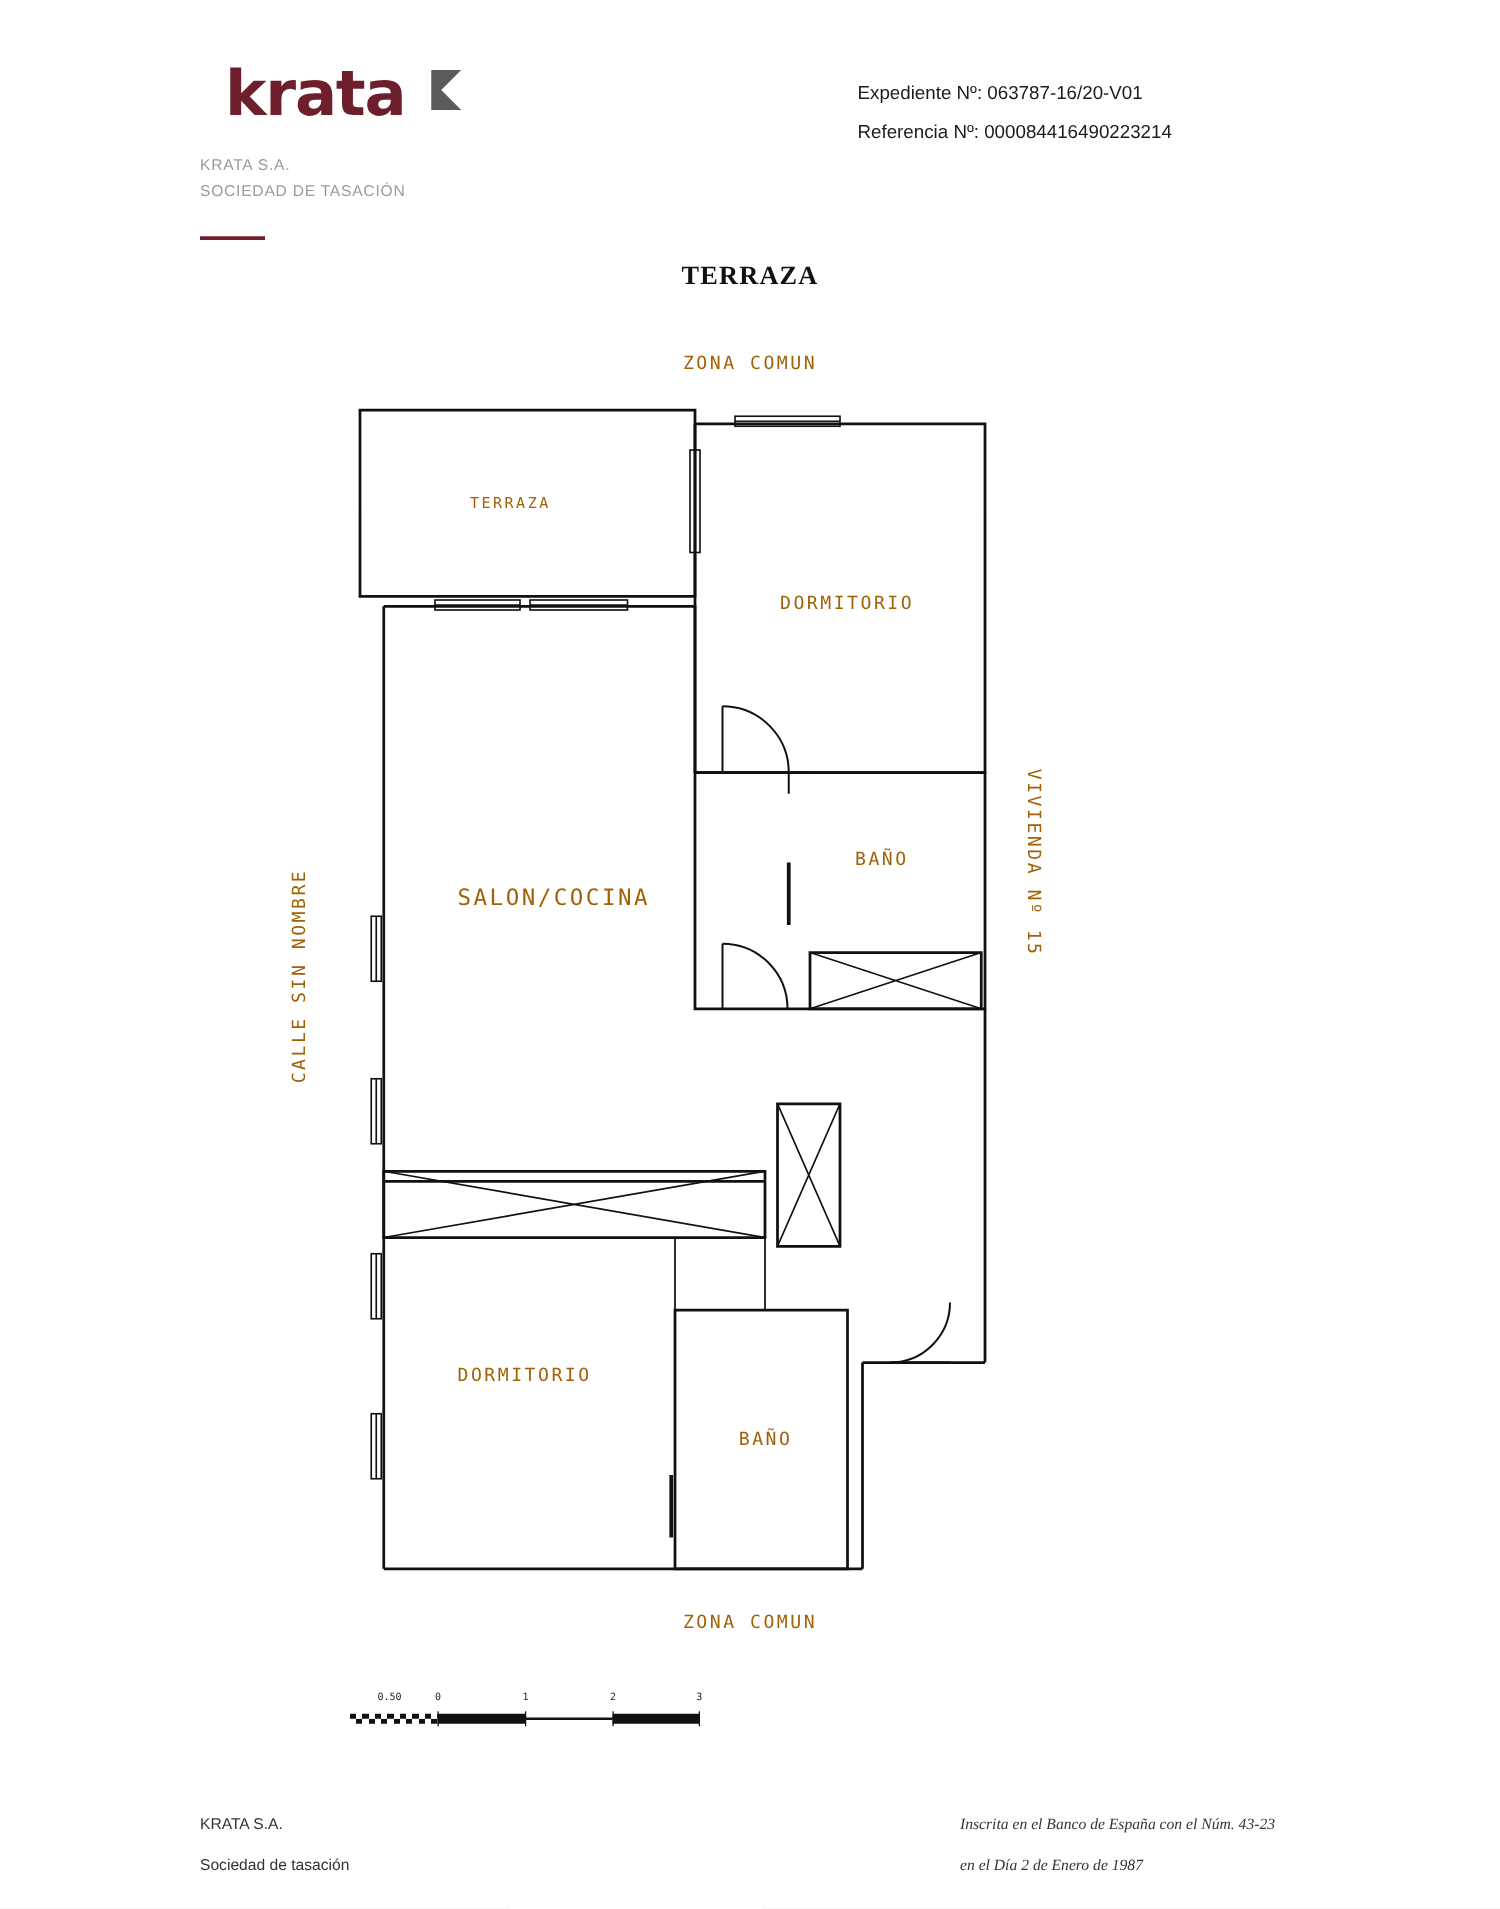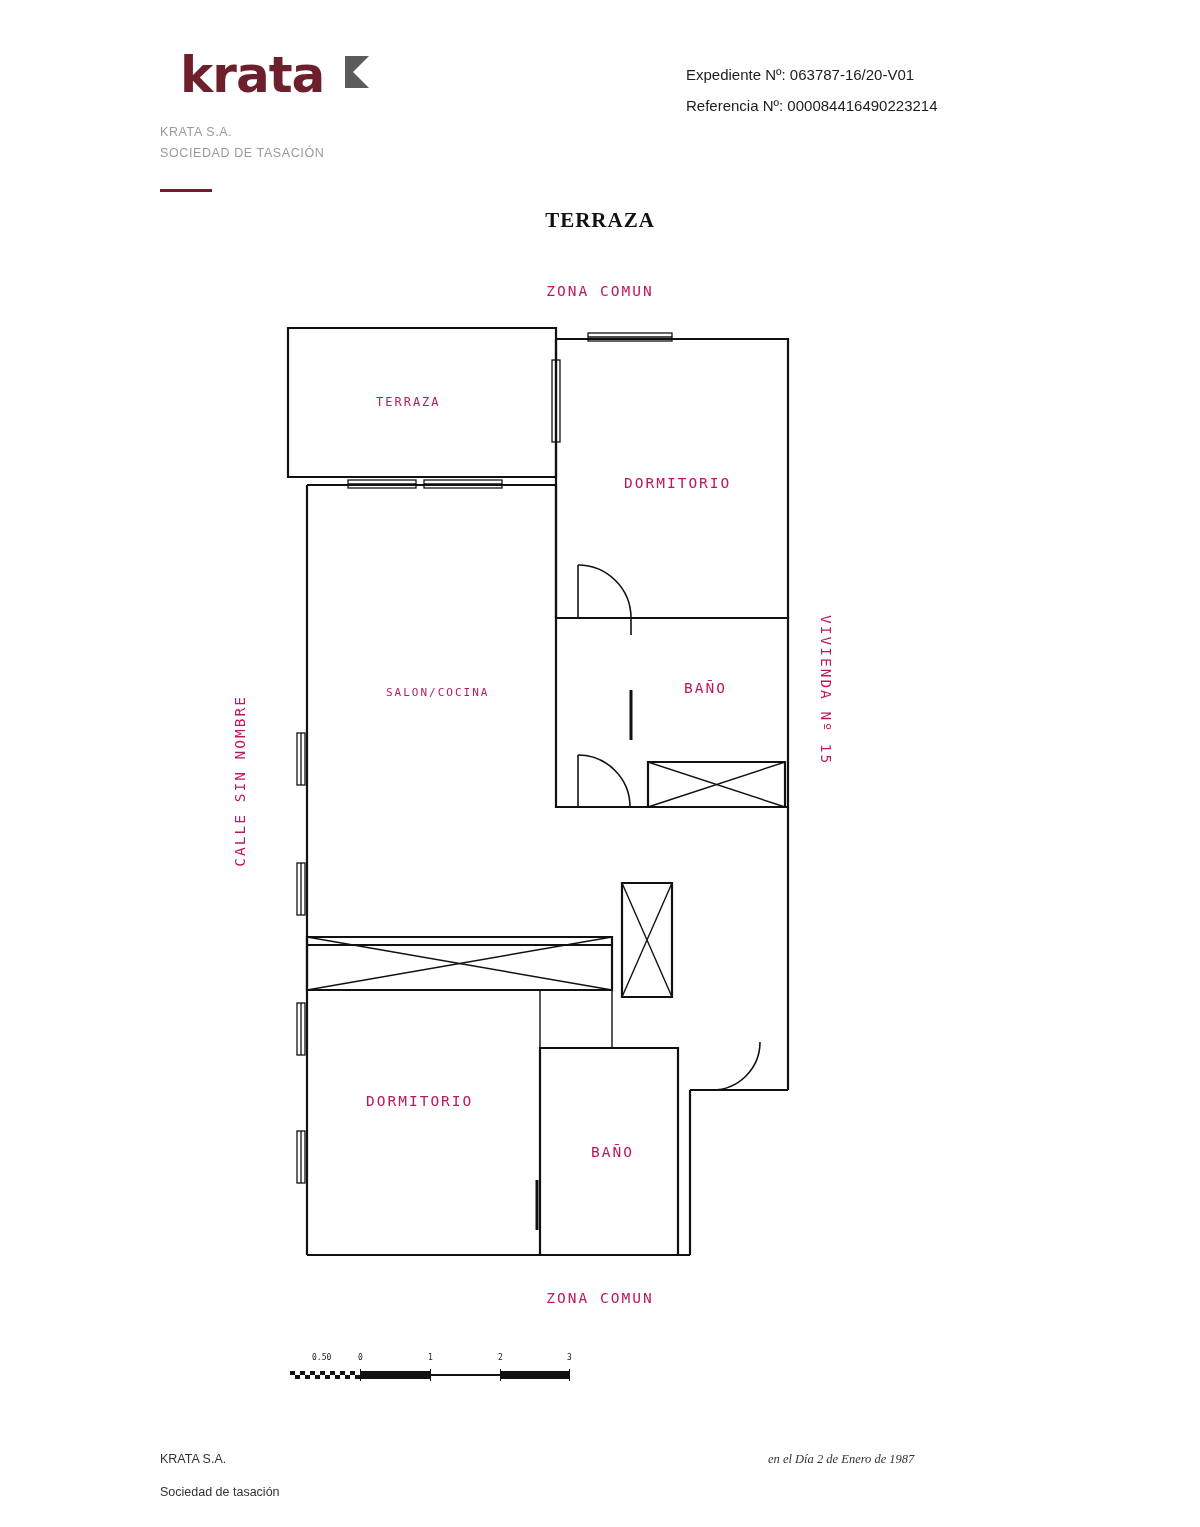--- a/index.html
+++ b/index.html
@@ -87,21 +87,21 @@
   .plan-wrap {
     position: absolute;
     top: 255px;
     left: 0;
     width: 1200px;
     height: 1160px;
   }
   .mono {
     font-family: "DejaVu Sans Mono", monospace;
     letter-spacing: 2px;
-    color: #be185d;
+    color: #a16207;
   }
   .zona-top {
     position: absolute;
     top: 28px;
     left: 0;
     width: 1200px;
     text-align: center;
     font-size: 14.5px;
   }
   .zona-bottom {
@@ -120,23 +120,22 @@
   }
   .lbl-dorm1 {
     position: absolute;
     left: 624px;
     top: 220px;
     font-size: 14.5px;
   }
   .lbl-salon {
     position: absolute;
     left: 366px;
-    top: 431px;
-    font-size: 11px;
-    margin-left: 20px;
+    top: 453px;
+    font-size: 18px;
   }
   .lbl-bano1 {
     position: absolute;
     left: 684px;
     top: 425px;
     font-size: 14.5px;
   }
   .lbl-dorm2 {
     position: absolute;
     left: 366px;
@@ -160,21 +159,21 @@
   .lbl-vivienda {
     position: absolute;
     left: 818px;
     top: 360px;
     font-size: 14.5px;
     writing-mode: vertical-rl;
   }
   
   .scalebar {
     position: absolute;
-    left: 290px;
+    left: 280px;
     top: 1098px;
     width: 295px;
   }
   .scale-nums {
     position: relative;
     height: 14px;
     font-family: "DejaVu Sans Mono", monospace;
     font-size: 8px;
     color: #222;
   }
@@ -386,17 +385,18 @@
       </div>
     </div>
   </div>
 
   <div class="footer">
     <div class="fl">
       <div>KRATA S.A.</div>
       <div>Sociedad de tasación</div>
     </div>
     <div class="fr">
+      <div>Inscrita en el Banco de España con el Núm. 43-23</div>
       <div>en el Día 2 de Enero de 1987</div>
     </div>
   </div>
 
 </div>
 
 </body></html>

